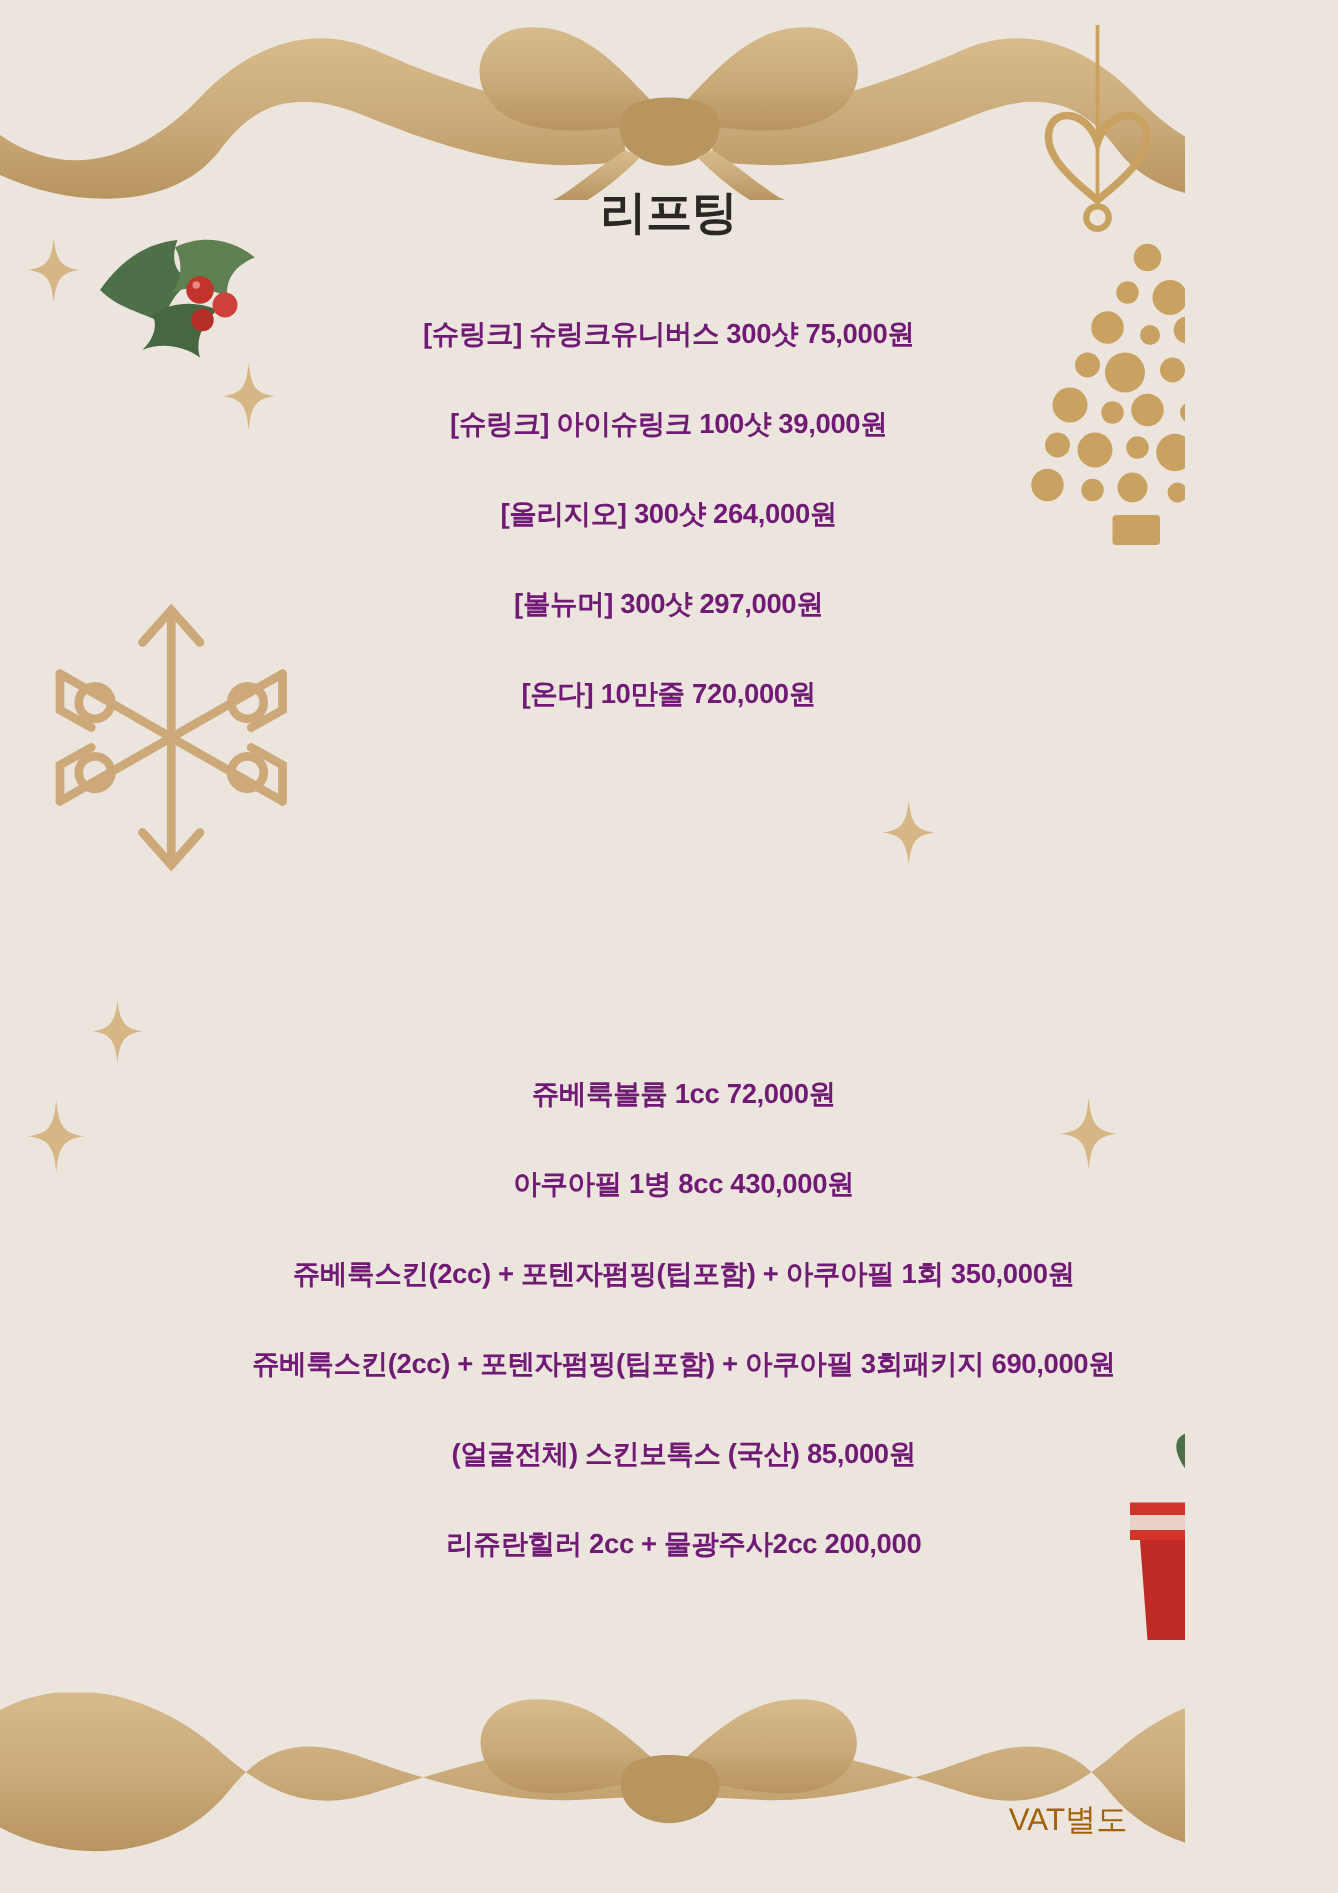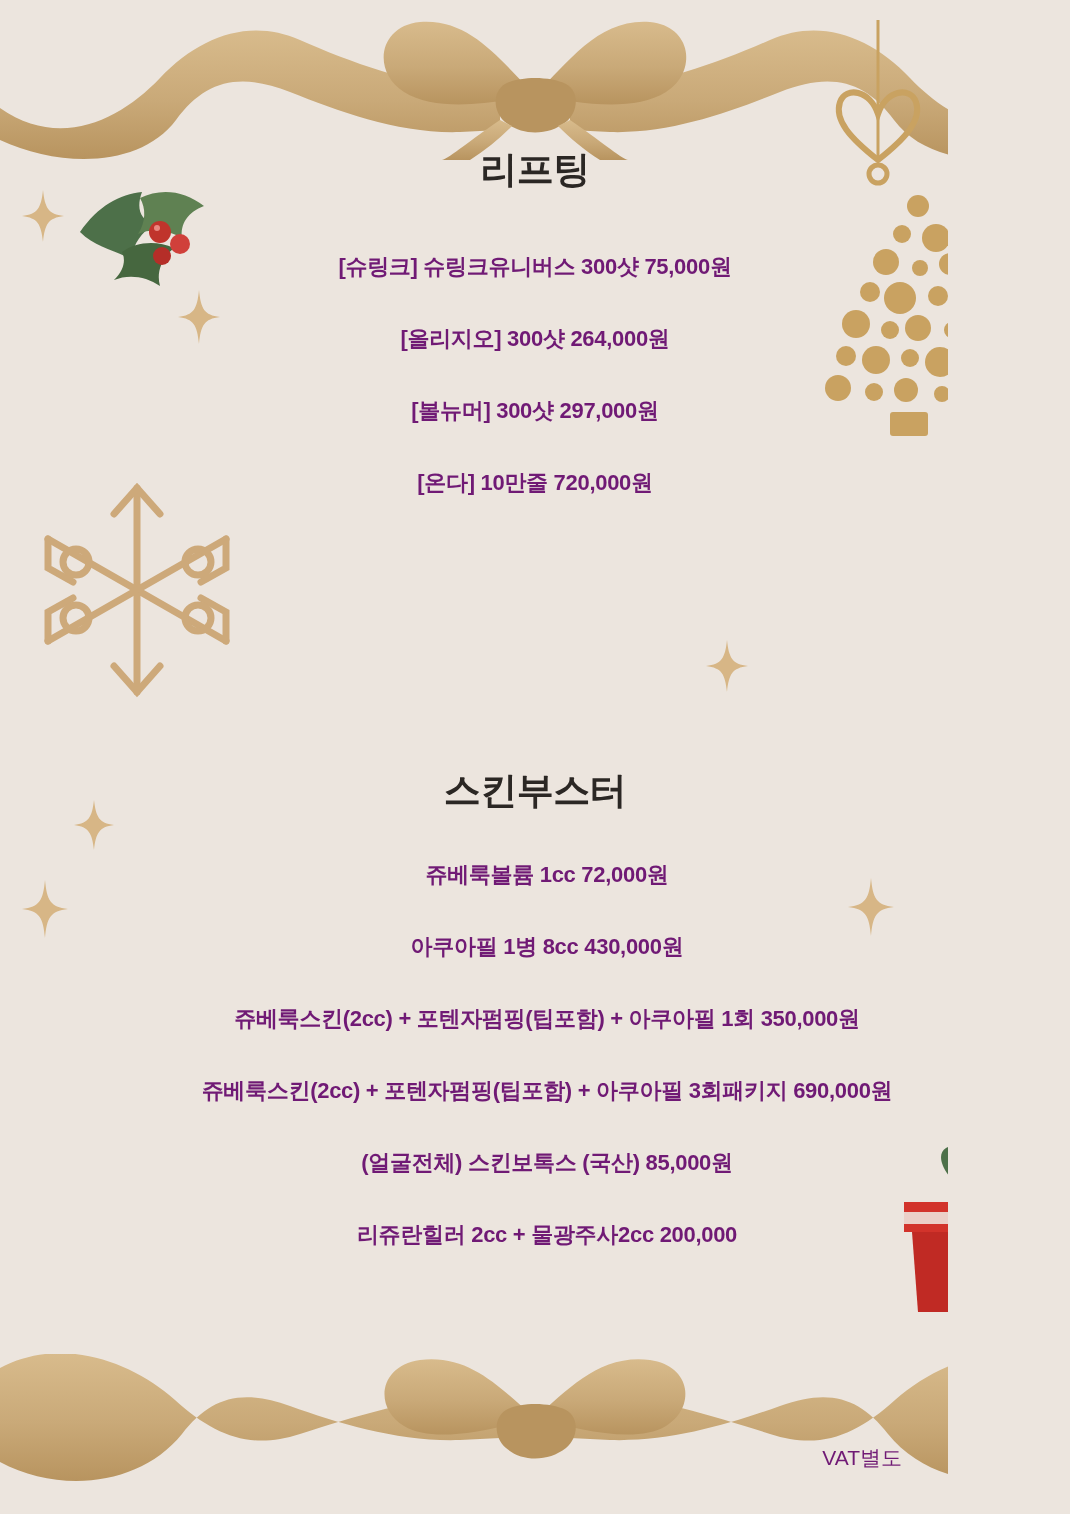--- a/index.html
+++ b/index.html
@@ -66,22 +66,22 @@
     left: 0;
     width: 1070px;
     padding-left: 12px;
   }
   #booster-list .menu-line { margin-bottom: 42px; }
 
   .vat-note {
     position: absolute;
     right: 46px;
     bottom: 42px;
-    font-size: 21px;
-    color: #701a75;
+    font-size: 25px;
+    color: #a16207;
     font-weight: 500;
   }
 
   
   .deco { position: absolute; pointer-events: none; }
 
   
   #snowflake { left: 10px; top: 470px; width: 255px; height: 240px; }
   
   #holly-top { left: 62px; top: 180px; width: 170px; height: 140px; }
@@ -242,26 +242,26 @@
   <svg class="sparkle" style="left:22px; top:880px; width:46px; height:58px;" viewBox="0 0 46 58">
     <path d="M23,0 C25,20 28,27 46,29 C28,31 25,38 23,58 C21,38 18,31 0,29 C18,27 21,20 23,0 Z" fill="#d7b686"></path>
   </svg>
   <svg class="sparkle" style="left:848px; top:878px; width:46px; height:58px;" viewBox="0 0 46 58">
     <path d="M23,0 C25,20 28,27 46,29 C28,31 25,38 23,58 C21,38 18,31 0,29 C18,27 21,20 23,0 Z" fill="#d7b686"></path>
   </svg>
 
   <div id="lifting-title" class="section-title">리프팅</div>
   <div id="lifting-list">
     <div class="menu-line">[슈링크] 슈링크유니버스 300샷 75,000원</div>
+    <div class="menu-line">[슈링크] 아이슈링크 100샷 39,000원</div>
     <div class="menu-line">[올리지오] 300샷 264,000원</div>
     <div class="menu-line">[볼뉴머] 300샷 297,000원</div>
     <div class="menu-line">[온다] 10만줄 720,000원</div>
   </div>
 
-  <div id="booster-title" class="section-title">스킨부스터</div>
   <div id="booster-list">
     <div class="menu-line">쥬베룩볼륨 1cc 72,000원</div>
     <div class="menu-line">아쿠아필 1병 8cc 430,000원</div>
     <div class="menu-line">쥬베룩스킨(2cc) + 포텐자펌핑(팁포함) + 아쿠아필 1회 350,000원</div>
     <div class="menu-line">쥬베룩스킨(2cc) + 포텐자펌핑(팁포함) + 아쿠아필 3회패키지 690,000원</div>
     <div class="menu-line">(얼굴전체) 스킨보톡스 (국산) 85,000원</div>
     <div class="menu-line">리쥬란힐러 2cc + 물광주사2cc 200,000</div>
   </div>
 
   <div class="vat-note">VAT별도</div>

